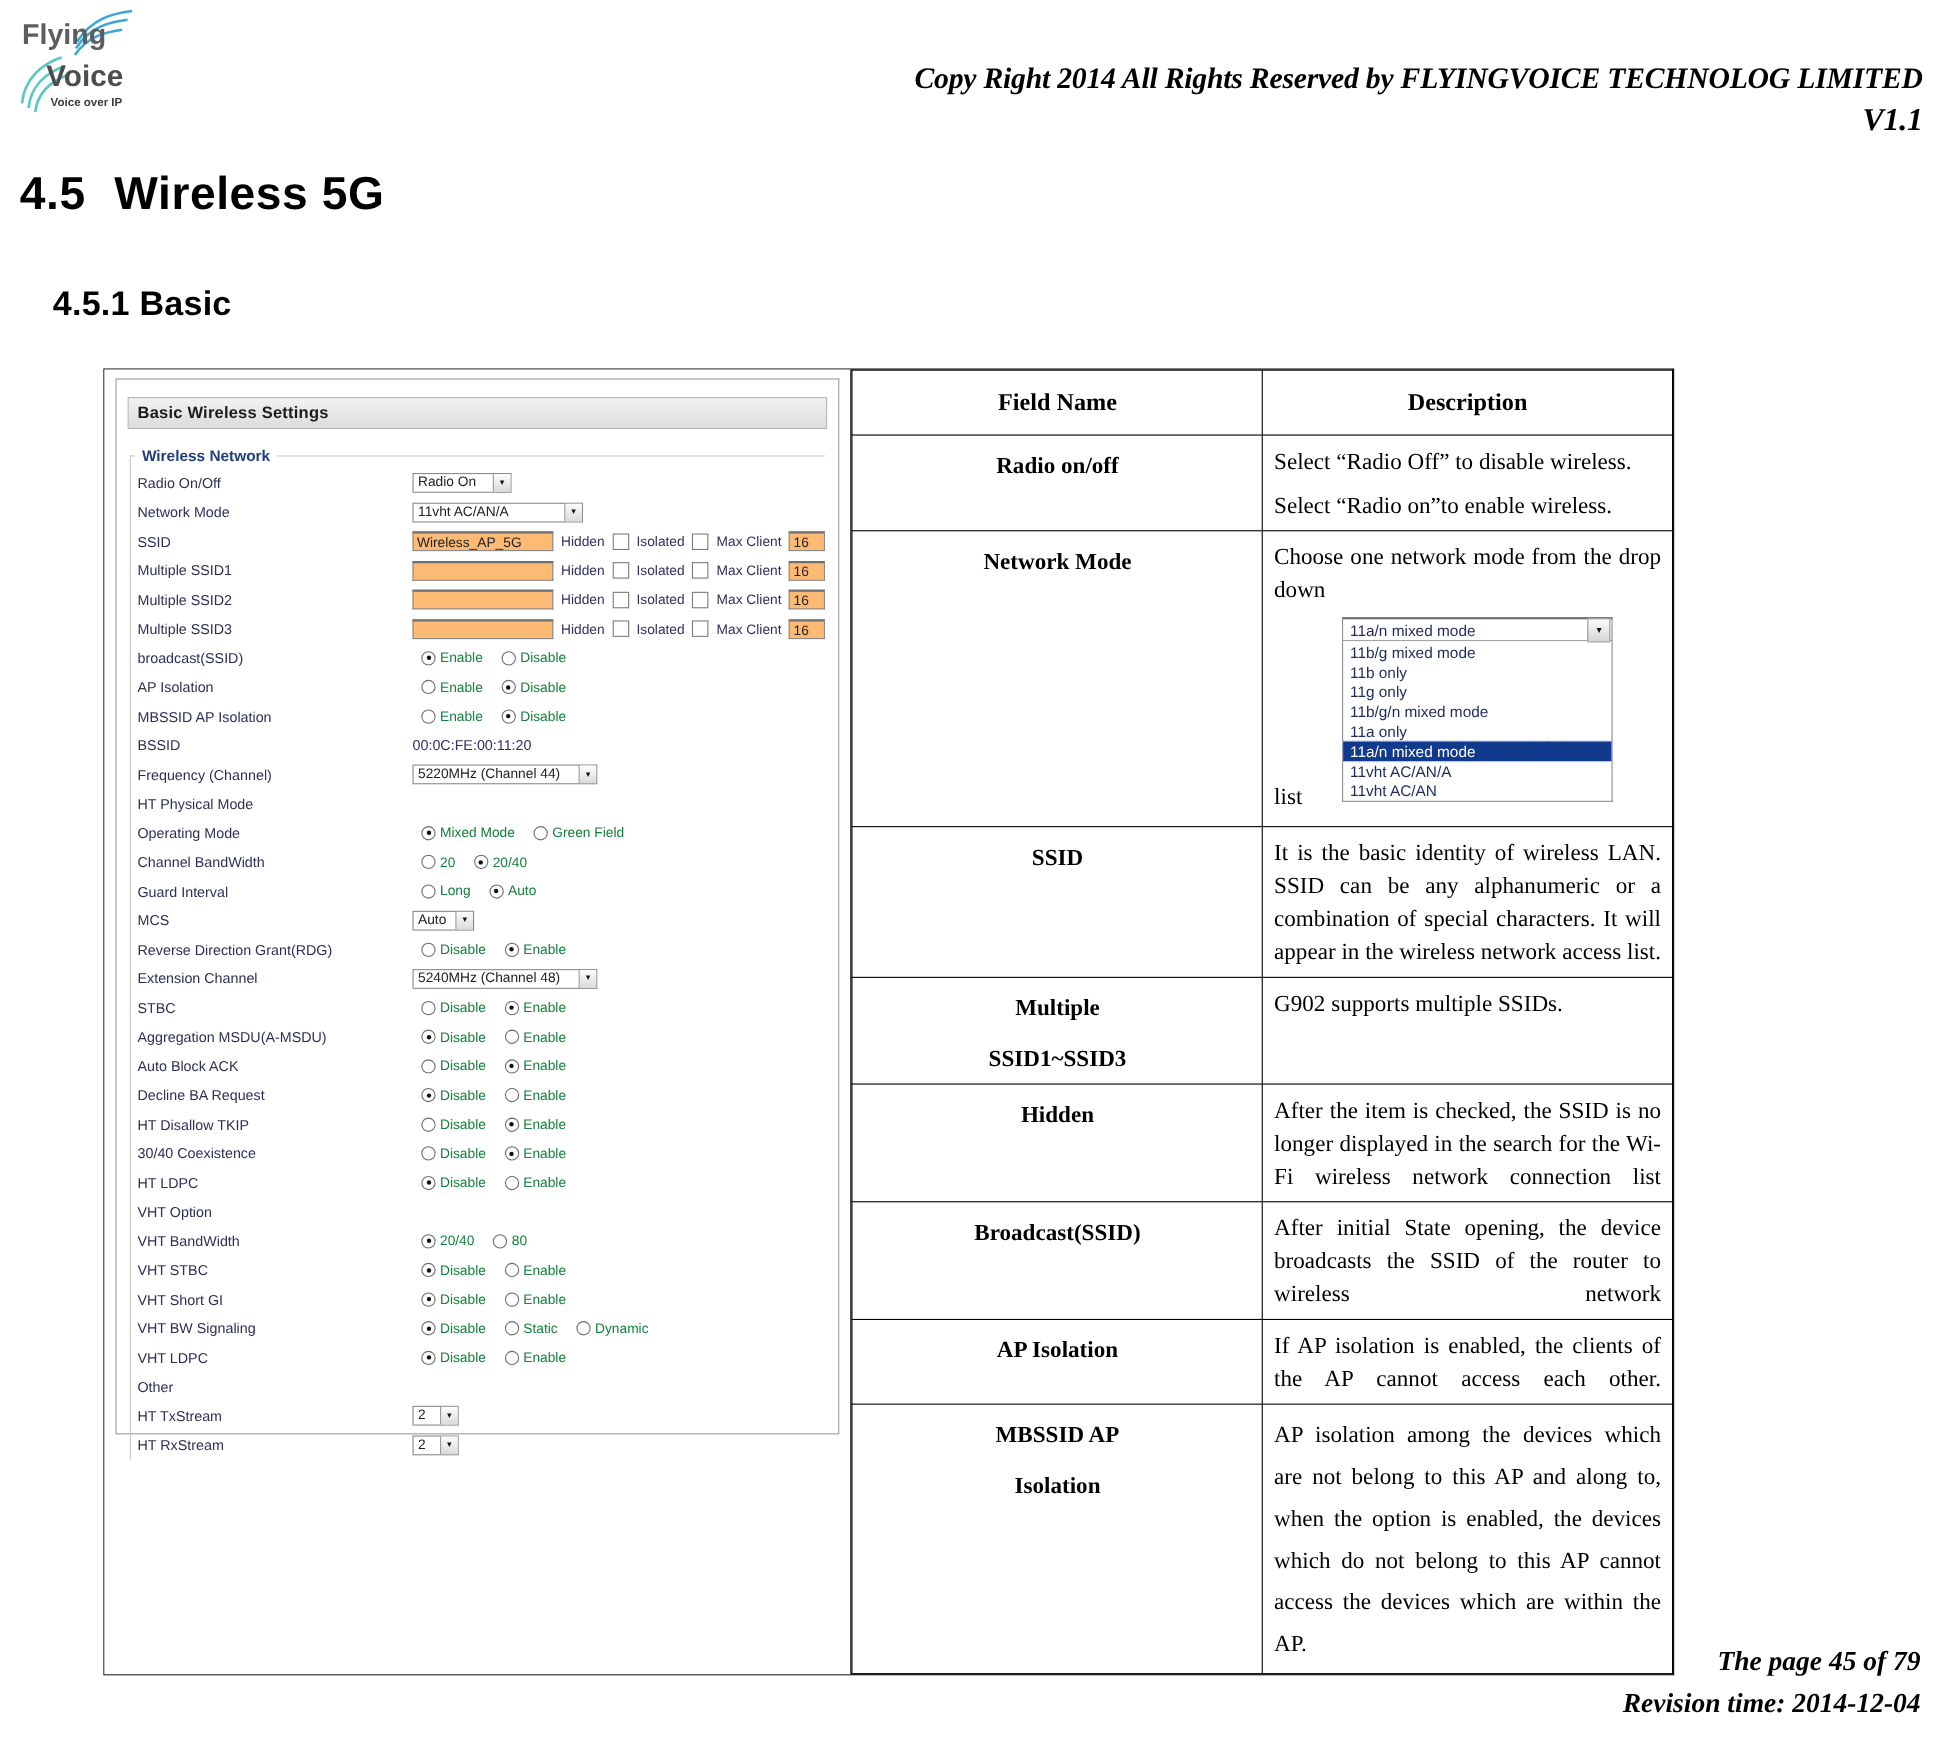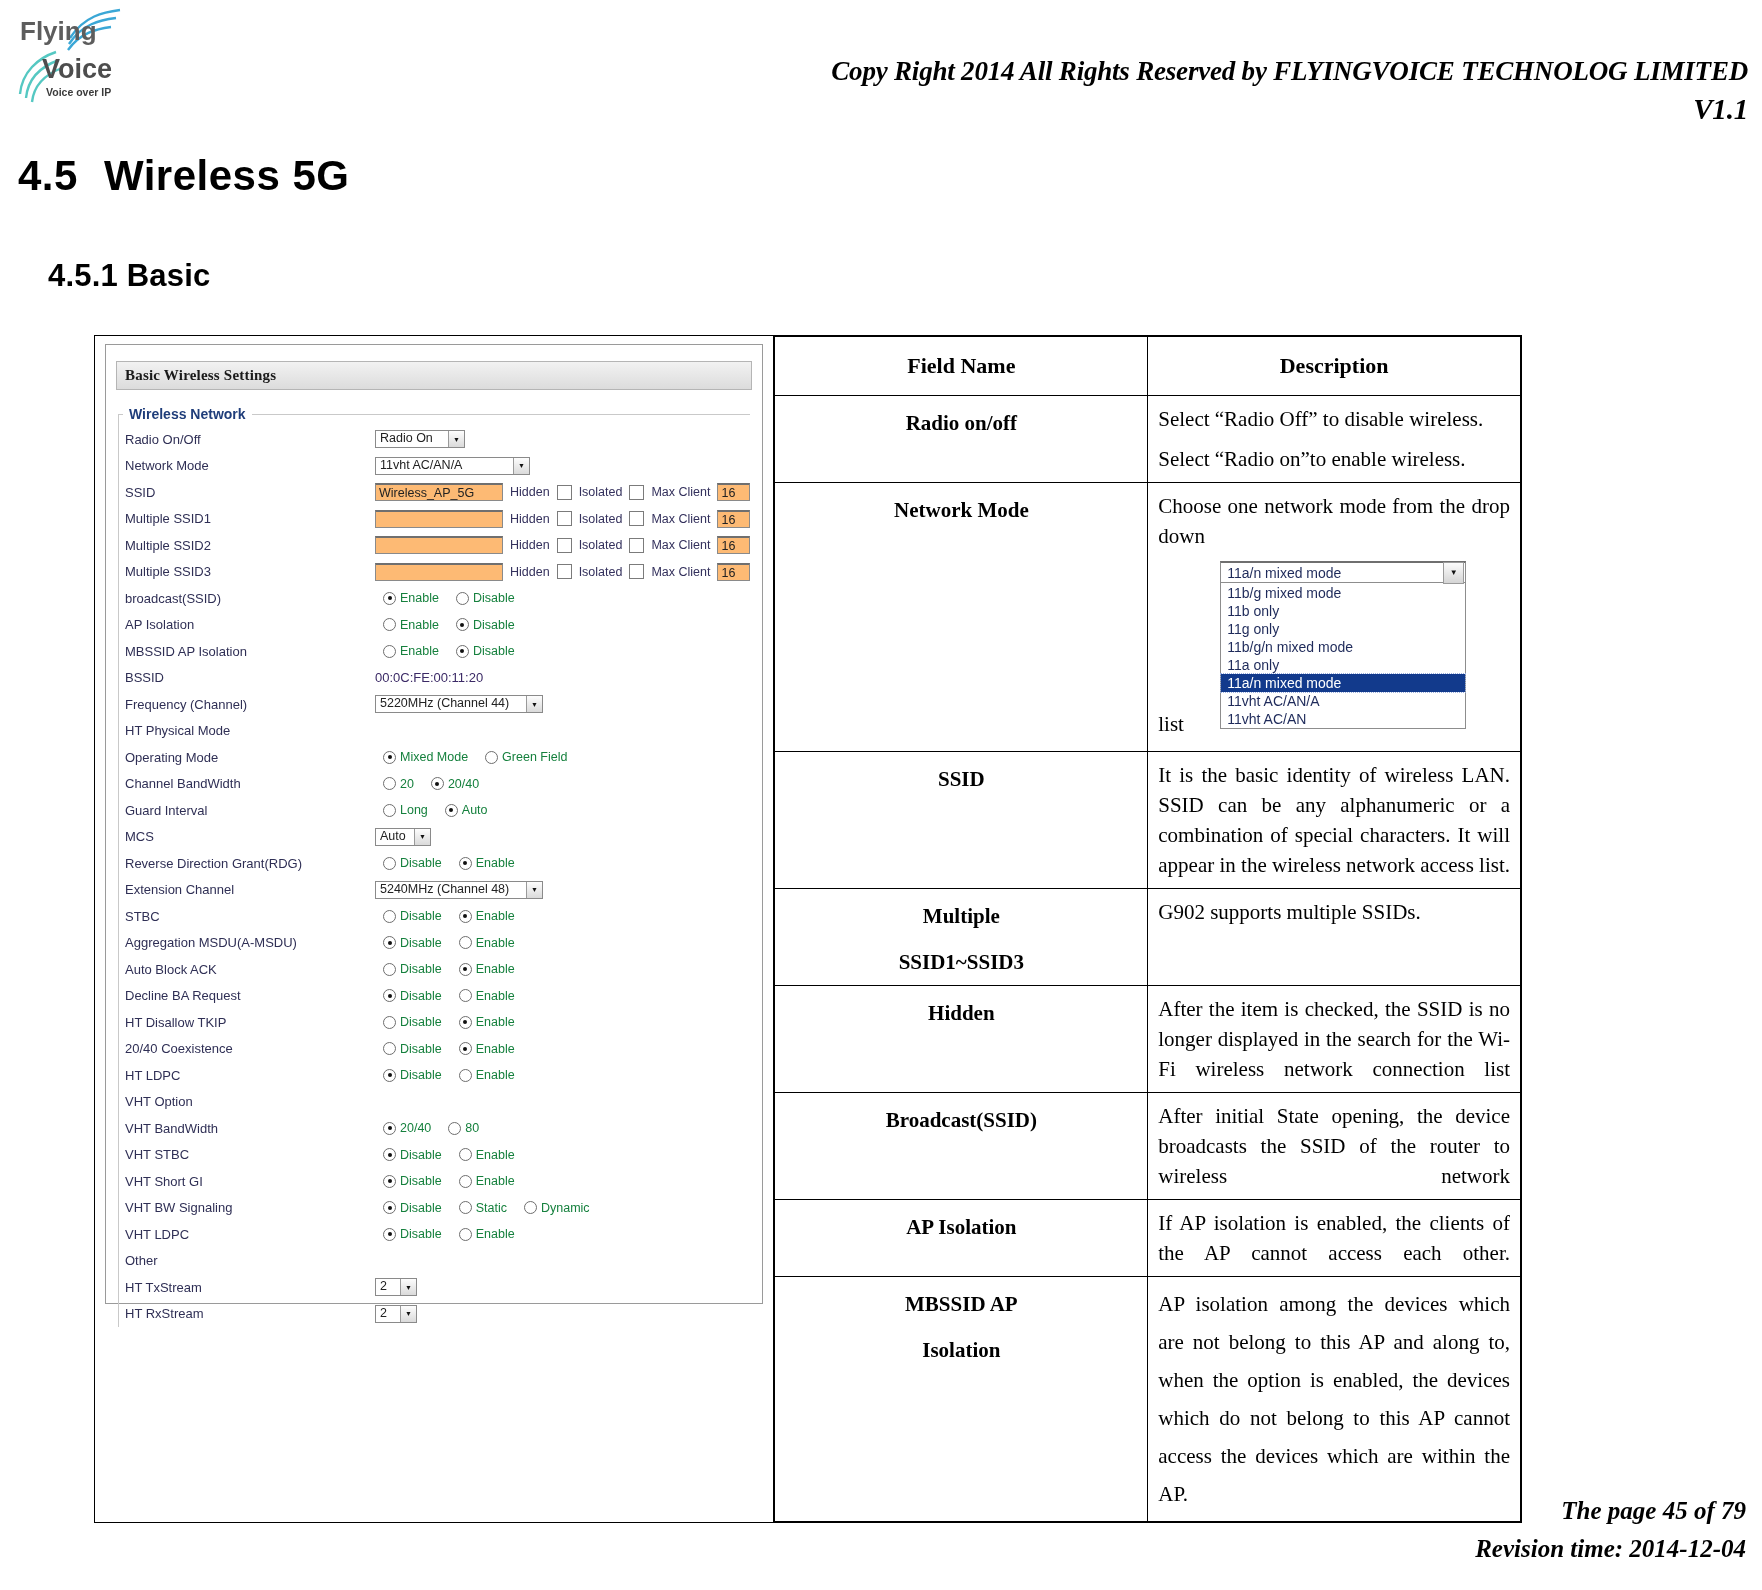--- a/index.html
+++ b/index.html
@@ -96,21 +96,21 @@
     background: #fff;
     padding: 0;
     height: 960px;
     box-sizing: border-box;
     position: relative;
   }
   .panel-title {
     margin: 16px 10px 0 10px;
     background: linear-gradient(to bottom, #f2f2f2 0%, #dcdcdc 100%);
     border: 1px solid #b5b5b5;
-    font-family: Liberation Serif, serif;
+    font-family: Liberation Sans, sans-serif;
     font-weight: bold;
     font-size: 15px;
     color: #1a1a1a;
     padding: 5px 8px;
     letter-spacing: 0.2px;
   }
   fieldset.wn {
     margin: 16px 12px 0 12px;
     border: 1px solid #c9c9c9;
     border-right: none; border-bottom: none;
@@ -632,21 +632,21 @@
                   <span class="radio"></span>
                   <span>Disable</span>
                 </span>
                 <span class="opt">
                   <span class="radio on"></span>
                   <span>Enable</span>
                 </span>
               </div>
             </div>
             <div class="row">
-              <div class="lbl">20/40 Coexistence</div>
+              <div class="lbl">30/40 Coexistence</div>
               <div class="ctl ctl-indent">
                 <span class="opt">
                   <span class="radio"></span>
                   <span>Disable</span>
                 </span>
                 <span class="opt">
                   <span class="radio on"></span>
                   <span>Enable</span>
                 </span>
               </div>

